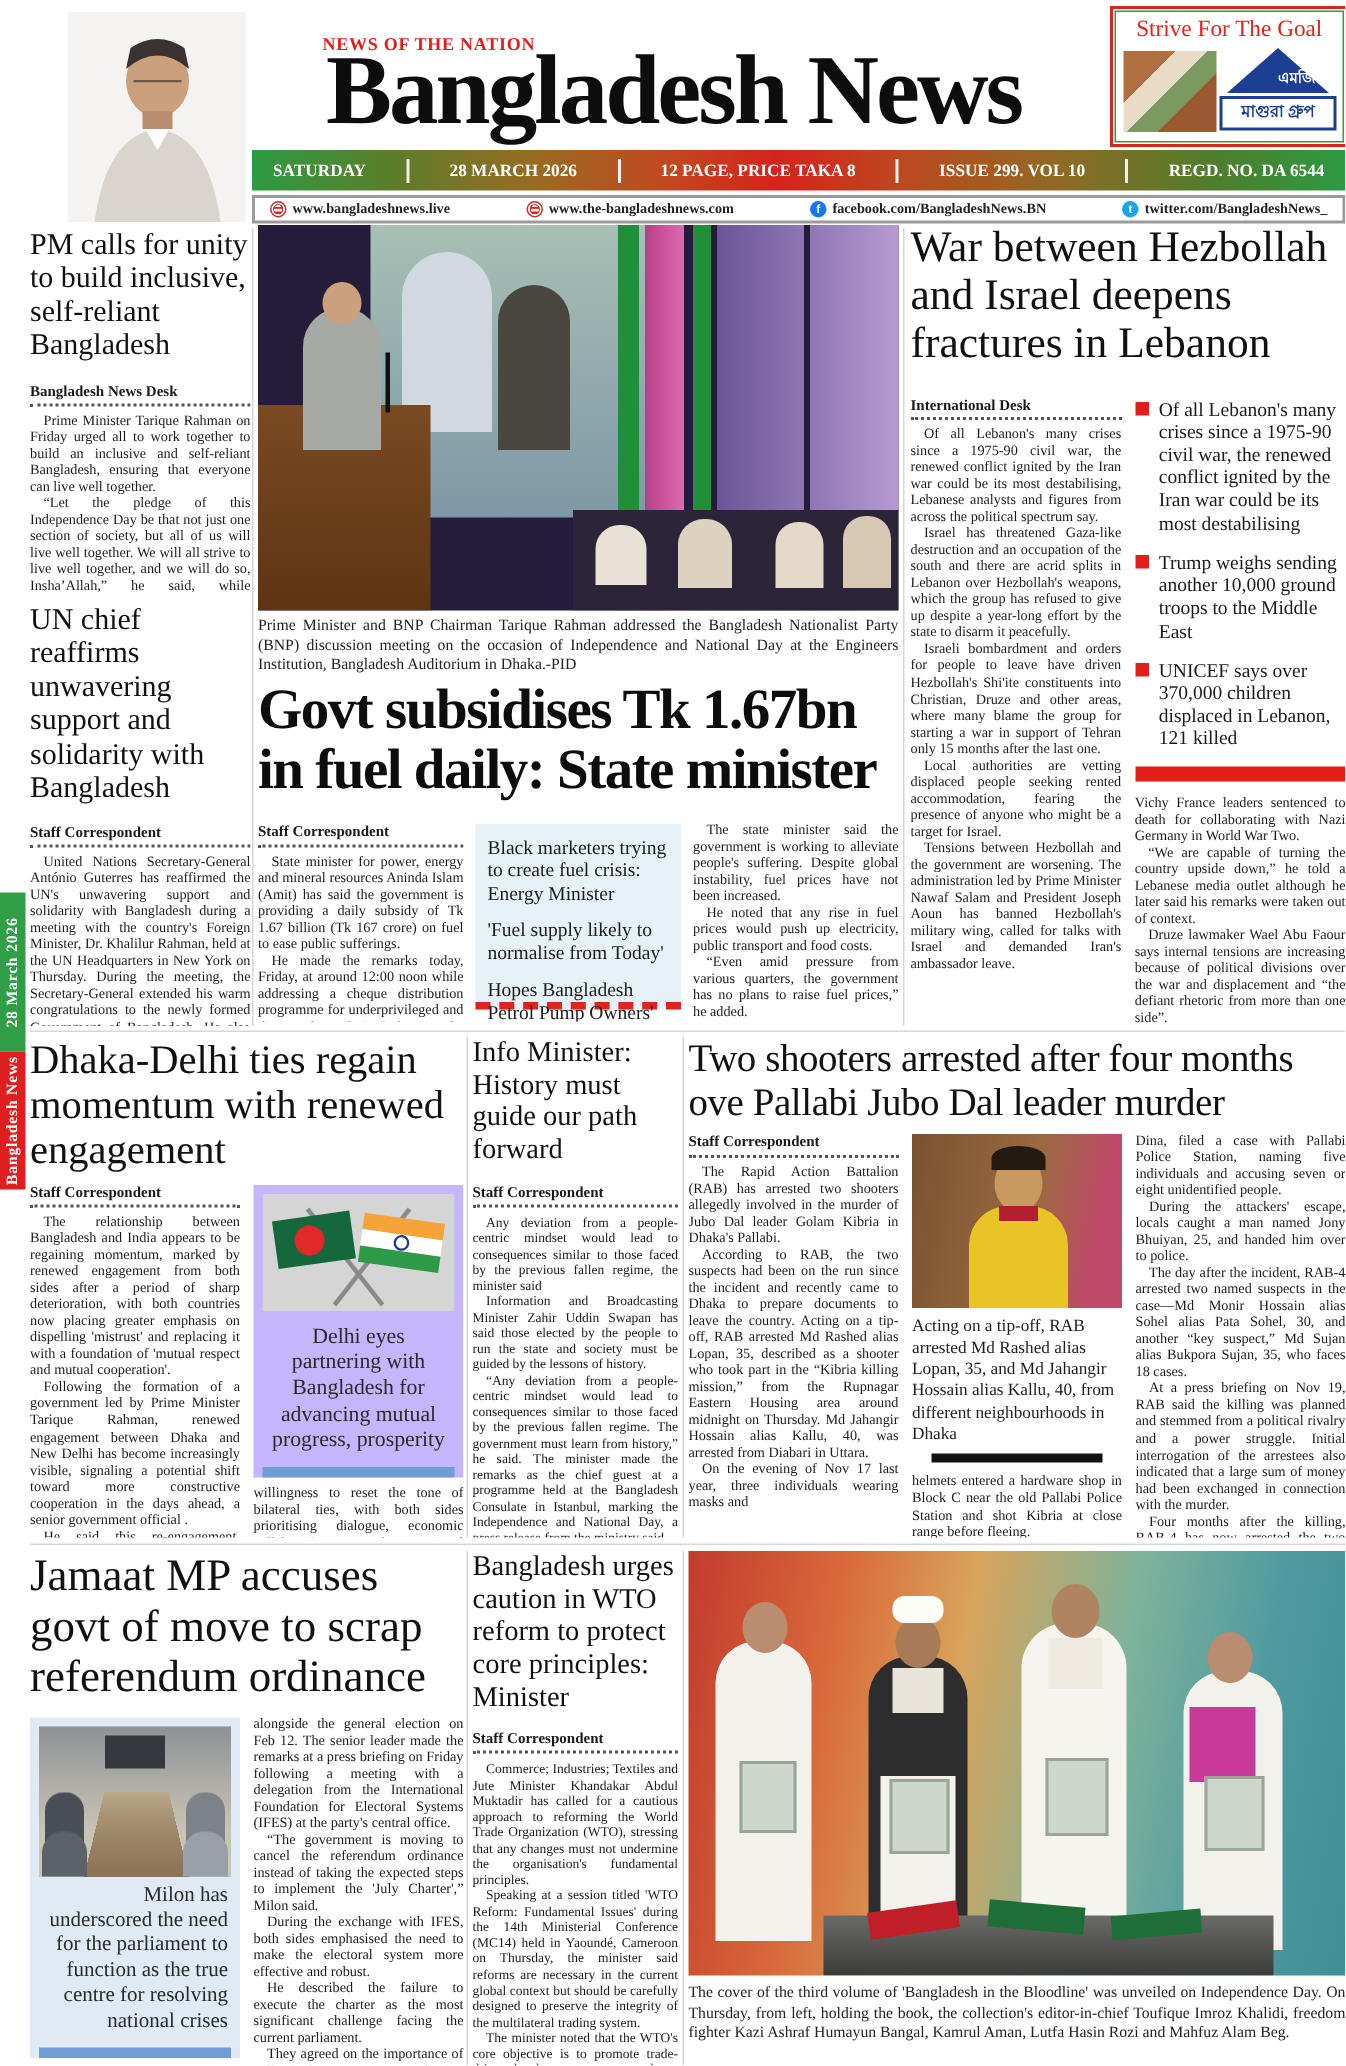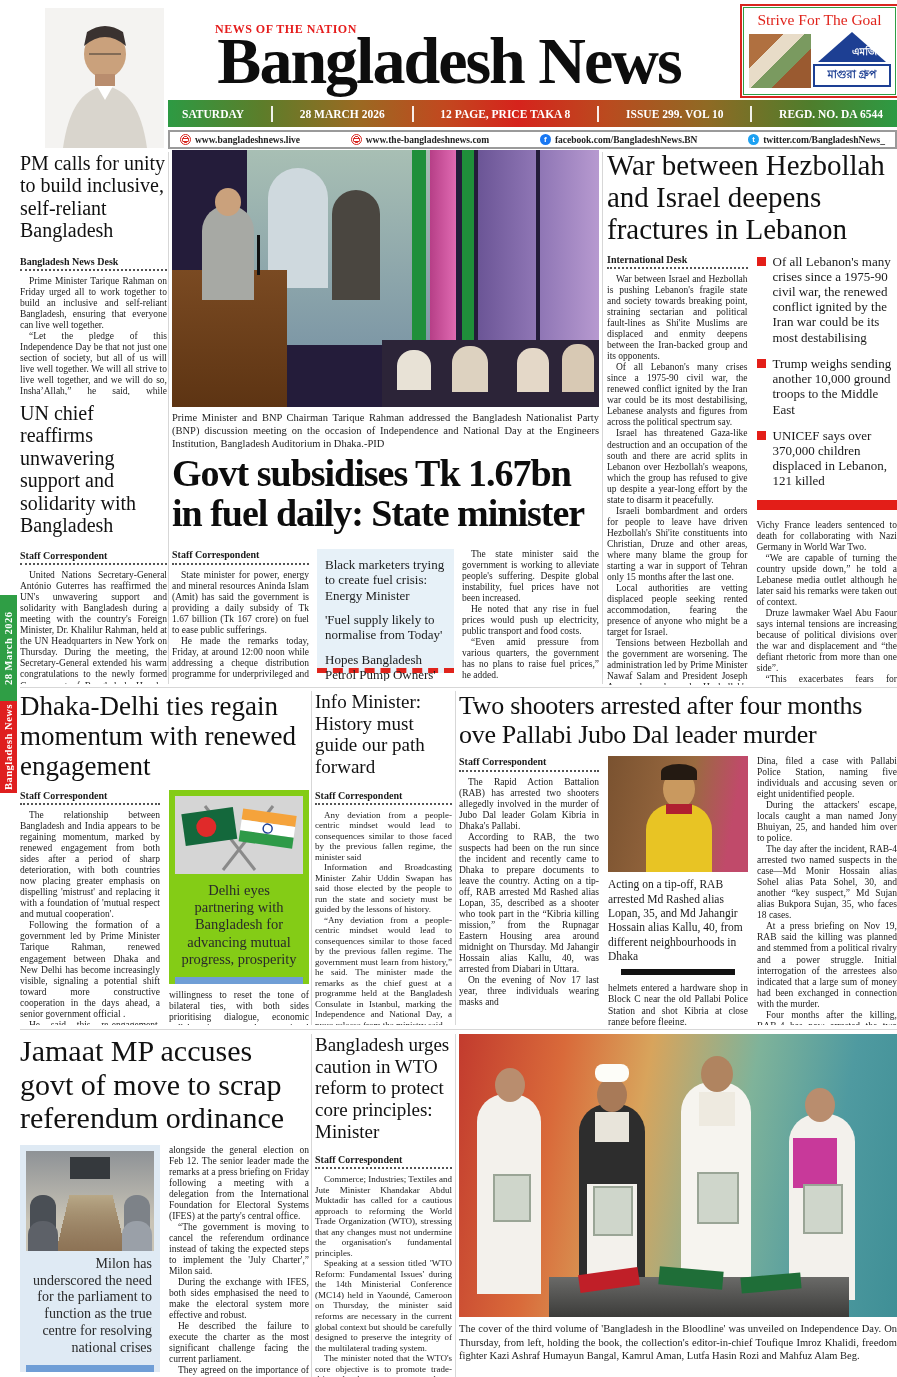--- a/index.html
+++ b/index.html
@@ -62,28 +62,28 @@
   #center-photo{left:172px;top:150px;width:427px;height:257px;background:#241c3a;overflow:hidden;}
   #fuel-caption{left:172px;top:411px;width:427px;font-size:10.5px;line-height:1.25;text-align:justify;color:#222;}
   #fuel-headline{left:172px;top:442px;width:427px;font-size:38px;font-weight:bold;letter-spacing:-1px;line-height:1.06;color:#0d0d0d;margin-top:11px;}
   #fuel-body{left:172px;top:549px;width:427px;height:132px;display:flex;gap:8px;}
   #fuel-body .col{font-size:9.5px;line-height:1.16;}
   #energy-box{background:#e7f1f8;padding:8px 8px 6px 8px;border-bottom:5px dashed #e0241c;
       font-size:13px;line-height:1.18;color:#1c1c1c;height:105px;}
   #energy-box p{text-indent:0;text-align:left;margin:0 0 9px 0;}
   
   #story-hezbollah{left:607px;top:150px;width:290px;height:535px;}
-  #story-hezbollah .headline{font-size:29px;line-height:1.1;margin-bottom:8px;}
+  #story-hezbollah .headline{font-size:29px;line-height:1.1;margin-bottom:19px;}
   .bullet{display:flex;gap:7px;margin-bottom:11px;font-size:13px;line-height:1.17;}
   .bullet .sq{flex:none;width:9px;height:9px;background:#e31e18;margin-top:3px;}
   #redbar{height:10px;background:#e31e18;margin:4px 0 10px 0;}
   
   #story-dhaka{left:20px;top:691px;width:289px;height:334px;}
   #story-dhaka .headline{font-size:27px;line-height:1.12;margin-bottom:8px;}
-  #flag-panel{background:#84cc16;padding:6px 6px 0 6px;margin-bottom:6px;}
+  #flag-panel{background:#c4b5fd;padding:6px 6px 0 6px;margin-bottom:6px;}
   #flag-caption{font-size:14.5px;line-height:1.2;text-align:center;color:#2a2a2a;padding:4px 2px 8px 2px;}
   .bluebar{height:7px;background:#6f9ed6;}
   #story-info{left:315px;top:691px;width:137px;height:334px;}
   #story-info .headline,#story-wto .headline{font-size:19px;line-height:1.14;margin-bottom:12px;}
   #story-info .body,#story-wto .body{font-size:9px;line-height:1.17;}
   #story-shooters{left:459px;top:691px;width:438px;height:334px;}
   #story-shooters .headline{font-size:26px;line-height:1.12;margin-bottom:7px;letter-spacing:-.3px;}
   #shooter-photo{width:100%;height:116px;background:#6e4a2e;overflow:hidden;position:relative;}
   #shooter-caption{font-size:11.5px;line-height:1.25;text-align:left;margin:5px 0 6px 0;color:#1c1c1c;}
   #blackbar{width:82%;height:6px;background:#121212;margin:0 auto 8px auto;}
@@ -239,21 +239,20 @@
       <p>“Even amid pressure from various quarters, the government has no plans to raise fuel prices,” he added.</p>
 
     </div>
   </div>
 
   <div class="abs story" id="story-hezbollah">
     <div class="headline">War between Hezbollah and Israel deepens fractures in Lebanon</div>
     <div class="cols">
       <div class="col body">
         <div class="byline">International Desk</div>
-        <p>War between Israel and Hezbollah is pushing Lebanon's fragile state and society towards breaking point, straining sectarian and political fault-lines as Shi'ite Muslims are displaced and enmity deepens between the Iran-backed group and its opponents.</p>
         <p>Of all Lebanon's many crises since a 1975-90 civil war, the renewed conflict ignited by the Iran war could be its most destabilising, Lebanese analysts and figures from across the political spectrum say.</p>
         <p>Israel has threatened Gaza-like destruction and an occupation of the south and there are acrid splits in Lebanon over Hezbollah's weapons, which the group has refused to give up despite a year-long effort by the state to disarm it peacefully.</p>
         <p>Israeli bombardment and orders for people to leave have driven Hezbollah's Shi'ite constituents into Christian, Druze and other areas, where many blame the group for starting a war in support of Tehran only 15 months after the last one.</p>
         <p>Local authorities are vetting displaced people seeking rented accommodation, fearing the presence of anyone who might be a target for Israel.</p>
         <p>Tensions between Hezbollah and the government are worsening. The administration led by Prime Minister Nawaf Salam and President Joseph Aoun has banned Hezbollah's military wing, called for talks with Israel and demanded Iran's ambassador leave.</p>
 
       </div>
       <div class="col">
         <div class="bullet">
           <span class="sq"></span>

